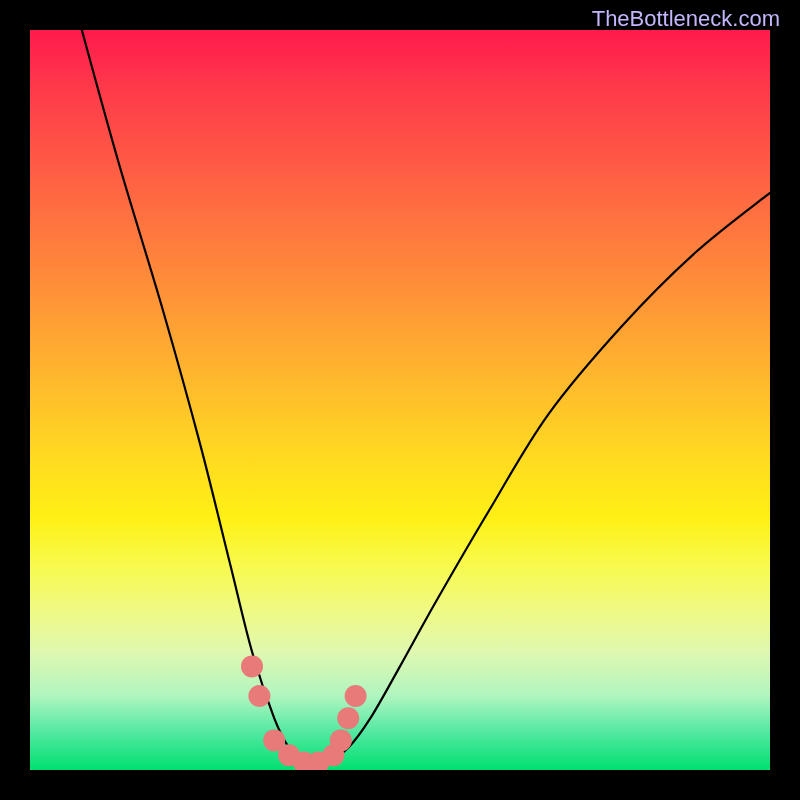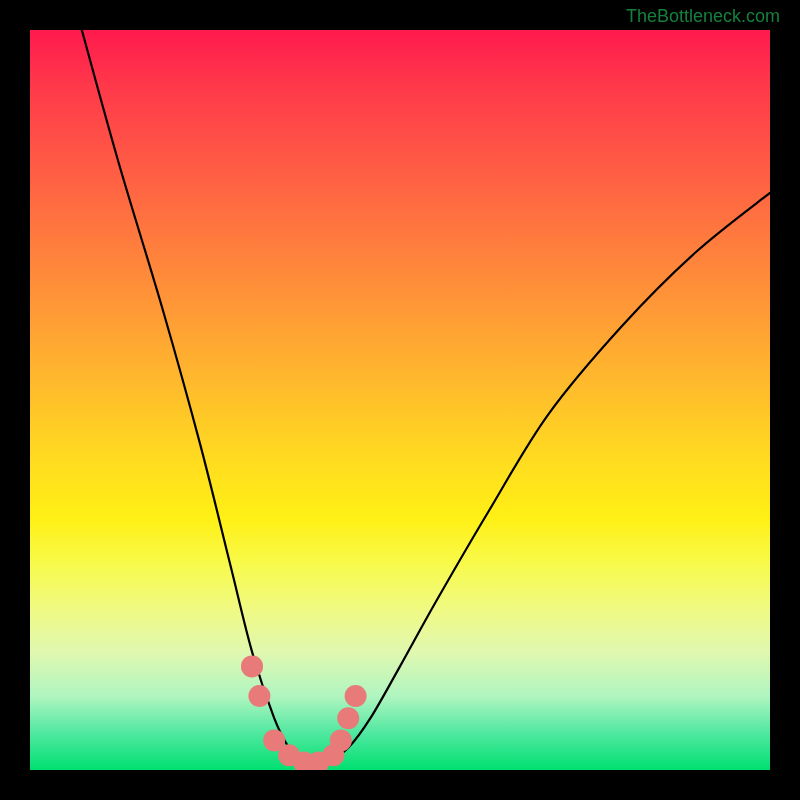--- a/index.html
+++ b/index.html
@@ -8,22 +8,22 @@
     width: 800px;
     height: 800px;
     background: #000;
     position: relative;
     font-family: Arial, sans-serif;
   }
   .watermark {
     position: absolute;
     top: 6px;
     right: 20px;
-    color: #15803d;
-    font-size: 18px;
+    color: #c4b5fd;
+    font-size: 22px;
     font-weight: 500;
     z-index: 10;
   }
   .plot-area {
     position: absolute;
     top: 30px;
     left: 30px;
     width: 740px;
     height: 740px;
     overflow: hidden;

